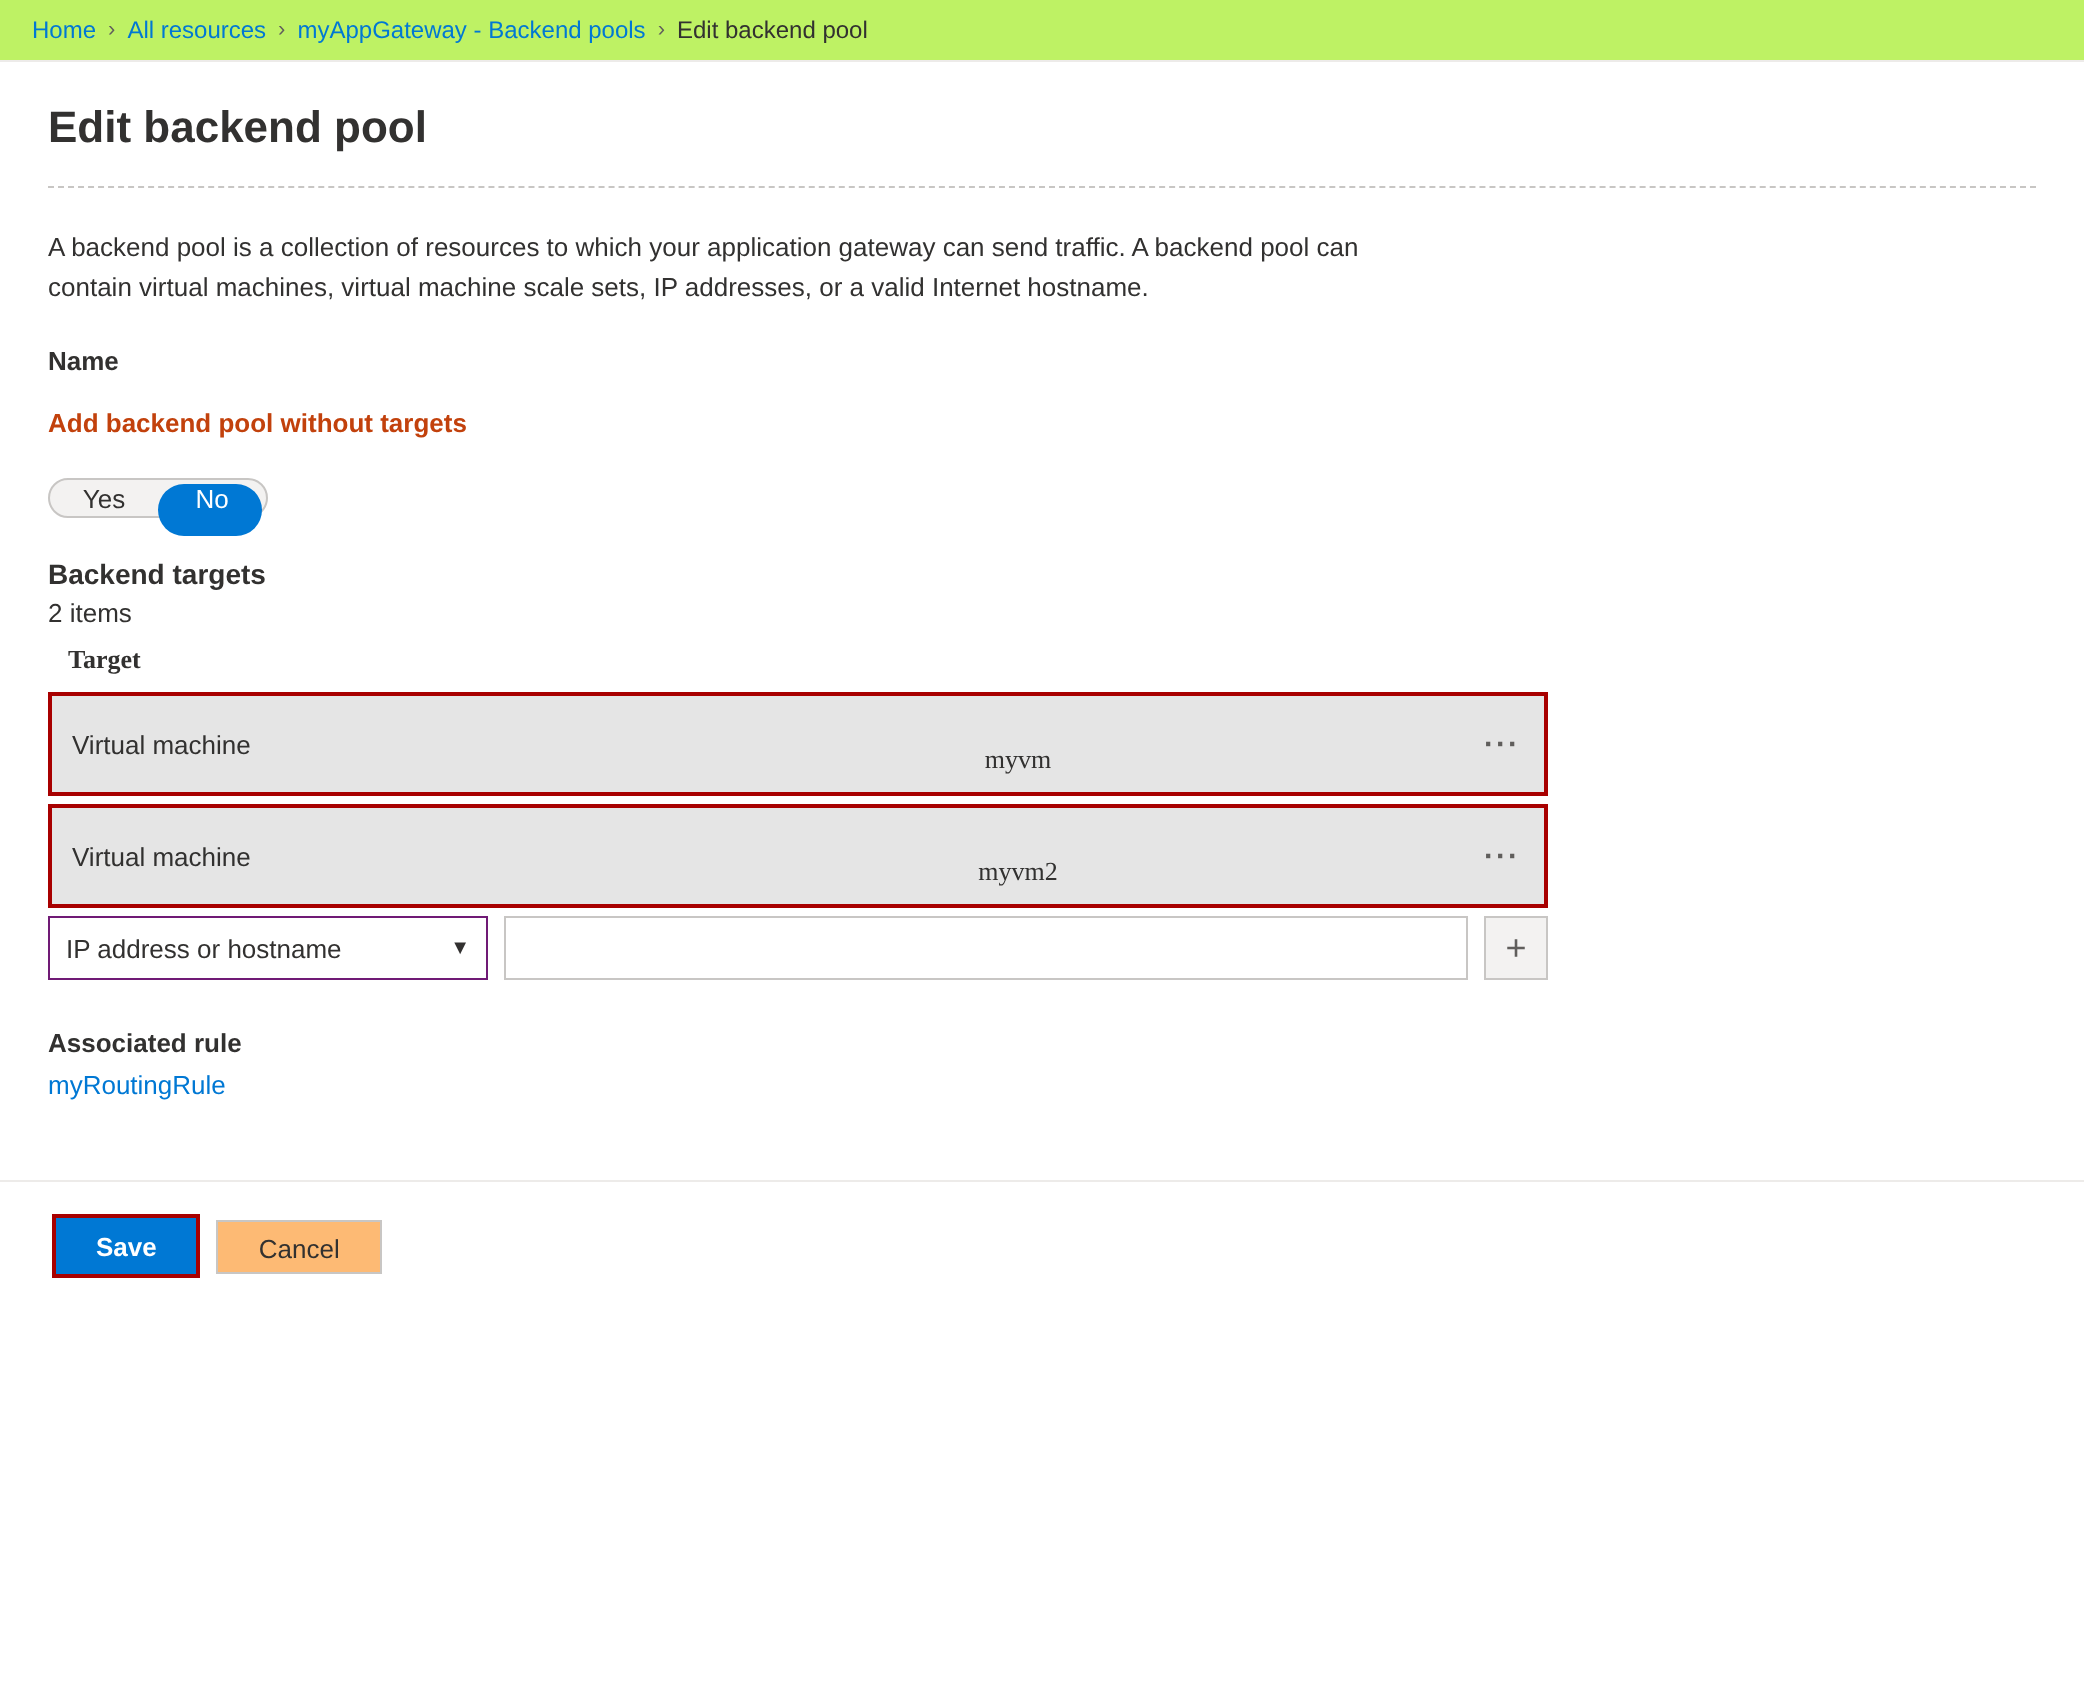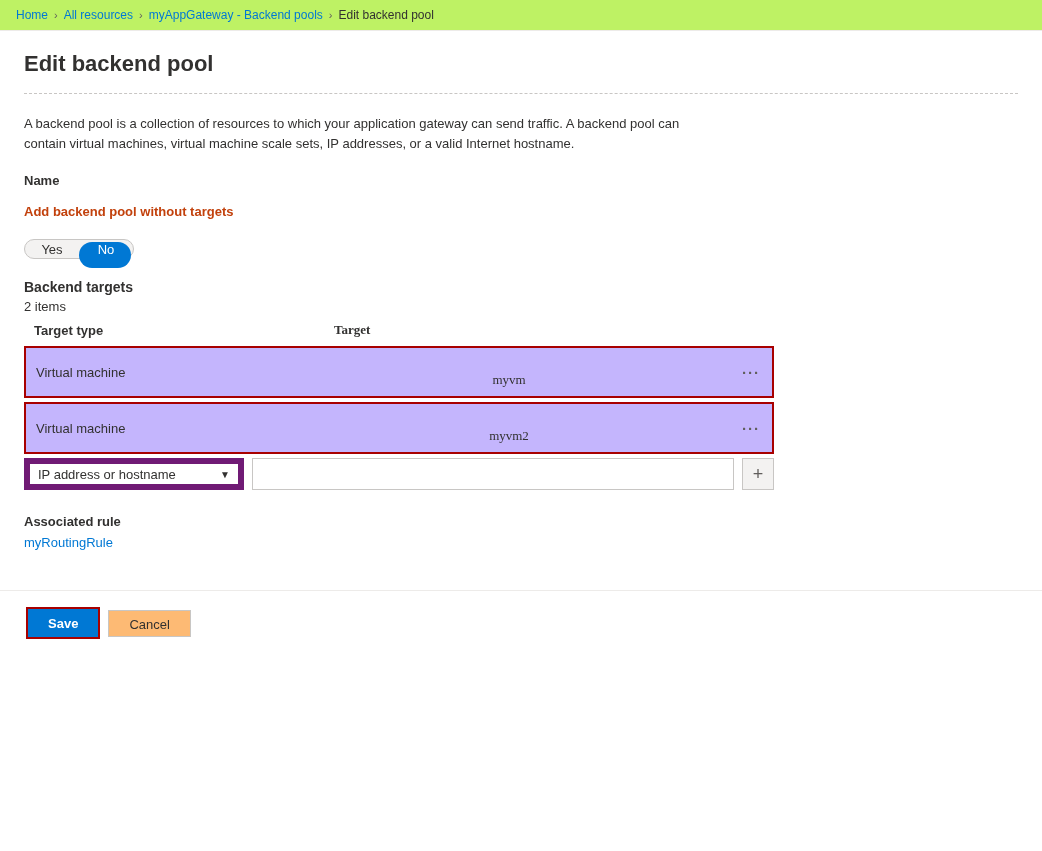--- a/index.html
+++ b/index.html
@@ -145,21 +145,21 @@
     .col-target { flex: 1; font-family: Liberation Serif, serif; }
     .col-actions { width: 80px; }
     .table-row {
       display: flex;
       align-items: center;
       padding: 8px 10px;
       border: 2px solid #a80000;
       max-width: 750px;
       margin-bottom: 4px;
       min-height: 38px;
-      background: #c4b5fd;
+      background: #e5e5e5;
     }
     .table-row .col-type {
       width: 300px;
       font-size: 13px;
     }
     .table-row .col-target {
       flex: 1;
       font-size: 13px;
       text-align: center;
       margin-top: 16px;
@@ -184,21 +184,21 @@
     .new-row {
       display: flex;
       align-items: center;
       gap: 8px;
       max-width: 750px;
       margin-bottom: 4px;
     }
     .dropdown-select {
       width: 220px;
       height: 32px;
-      border: 6px solid #701a75;
+      border: 1px solid #701a75;
       background: #fff;
       font-size: 13px;
       font-family: inherit;
       padding: 0 8px;
       display: flex;
       align-items: center;
       justify-content: space-between;
       cursor: pointer;
       color: #323130;
     }
@@ -300,21 +300,20 @@
       <span class="toggle-option inactive">Yes</span>
       <span class="toggle-option active">No</span>
     </div>
 
     
     <div class="backend-targets-header">Backend targets</div>
     <div class="items-count">2 items</div>
 
     
     <div class="table-header-row">
-      <span class="col-type">Target type</span>
       <span class="col-target">Target</span>
       <span class="col-actions"></span>
     </div>
 
     
     <div class="table-row">
       <span class="col-type">Virtual machine</span>
       <span class="col-target">myvm</span>
       <span class="col-actions">
         <button class="icon-btn" title="Delete">

